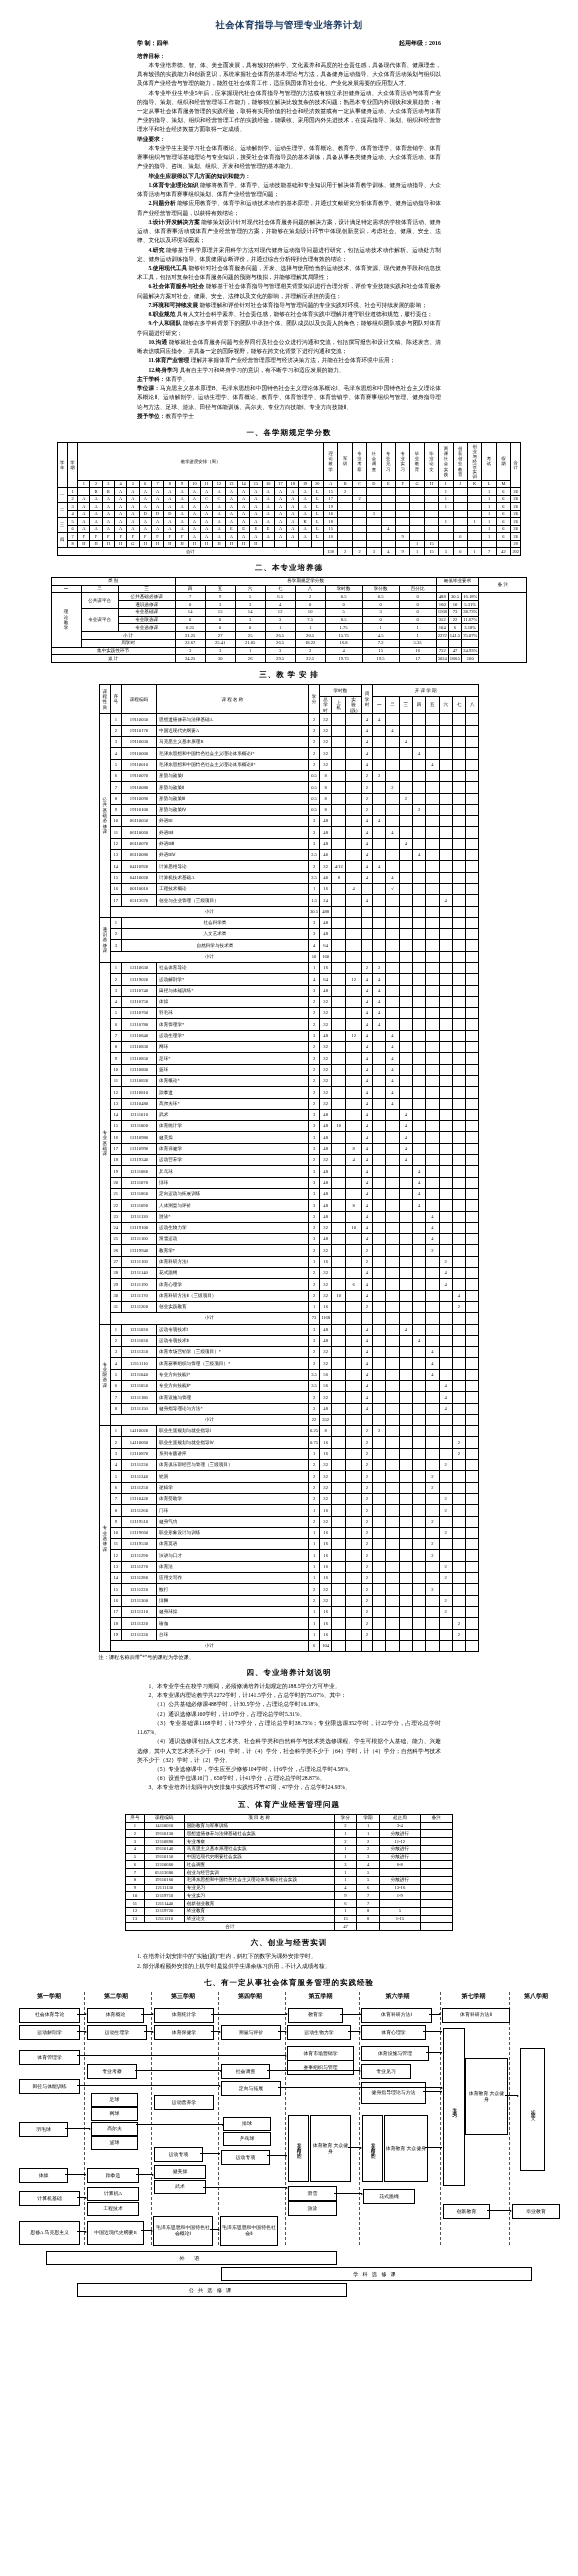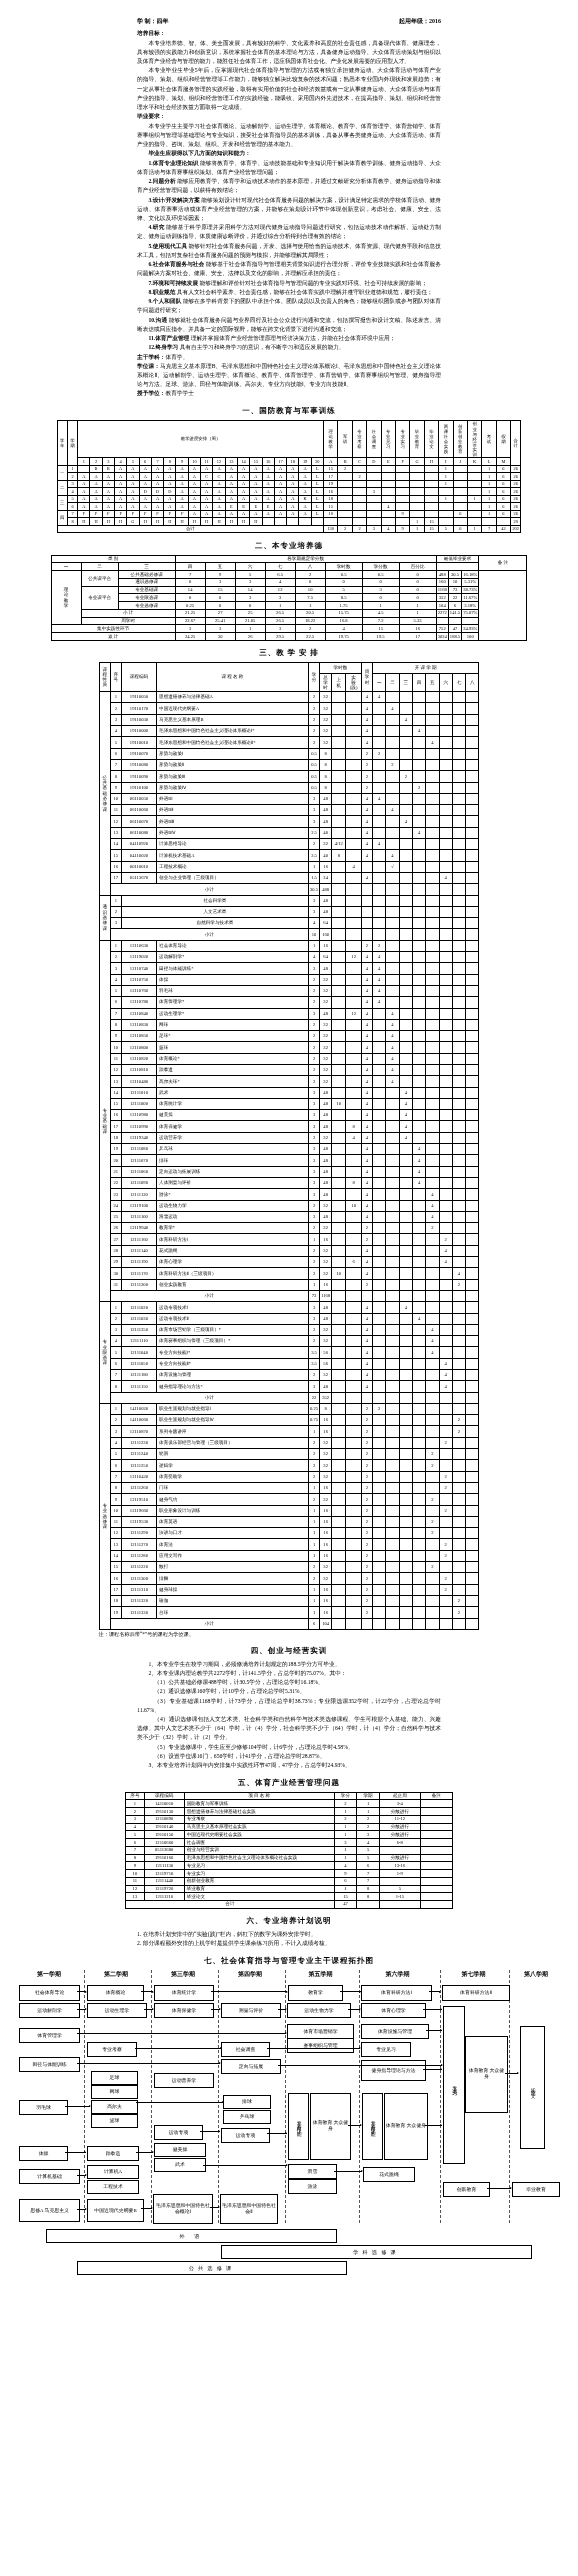--- a/index.html
+++ b/index.html
@@ -36,20 +36,21 @@
   .bar{position:absolute;border:0.5px solid #000;text-align:center;font-size:5.2px;line-height:11.3px;letter-spacing:4.1px;}
   .arr{position:absolute;height:0;border-top:0.5px solid #000;}
   .arr:after{content:"";position:absolute;right:-0.5px;top:-1.5px;border-left:2.6px solid #000;
              border-top:1.3px solid transparent;border-bottom:1.3px solid transparent;}
 </style>
 </head>
 <body>
 
 <div class="page">
 
+  <div class="doc-title">社会体育指导与管理专业培养计划</div>
 
   <div class="textcol">
     <div class="metaline">
       <span>学    制：四年</span>
       <span>起用年级：2016</span>
     </div>
     <div class="lbl">培养目标：</div>
     <p class="p">本专业培养德、智、体、美全面发展，具有较好的科学、文化素养和高度的社会责任感，具备现代体育、健康理念，具有较强的实践能力和创新意识，系统掌握社会体育的基本理论与方法，具备健身运动指导、大众体育活动策划与组织以及体育产业经营与管理的能力，能胜任社会体育工作，适应我国体育社会化、产业化发展需要的应用型人才。</p>
     <p class="p">本专业毕业生毕业5年后，应掌握现代社会体育指导与管理的方法或有独立承担健身运动、大众体育活动与体育产业的指导、策划、组织和经营管理等工作能力，能够独立解决比较复杂的技术问题；熟悉本专业国内外现状和发展趋势；有一定从事社会体育服务管理的实践经验，取得有实用价值的社会和经济效益或有一定从事健身运动、大众体育活动与体育产业的指导、策划、组织和经营管理工作的实践经验，能吸收、采用国内外先进技术，在提高指导、策划、组织和经营管理水平和社会经济效益方面取得一定成绩。</p>
     <div class="lbl">毕业要求：</div>
@@ -69,21 +70,21 @@
         <p class="p"><span class="lbl">11.体育产业管理</span> 理解并掌握体育产业经营管理原理与经济决策方法，并能在社会体育环境中应用；</p>
         <p class="p"><span class="lbl">12.终身学习</span> 具有自主学习和终身学习的意识，有不断学习和适应发展的能力。</p>
       </div>
     <div id="extras">
         <p class="p" style="text-indent:0"><span class="lbl">主干学科：</span>体育学。</p>
         <p class="p" style="text-indent:0"><span class="lbl">学位课：</span>马克思主义基本原理B、毛泽东思想和中国特色社会主义理论体系概论Ⅰ、毛泽东思想和中国特色社会主义理论体系概论Ⅱ、运动解剖学、运动生理学、体育概论、教育学、体育管理学、体育营销学、体育赛事组织与管理、健身指导理论与方法、足球、游泳、田径与体能训练、高尔夫、专业方向技能Ⅰ、专业方向技能Ⅱ。</p>
         <p class="p" style="text-indent:0"><span class="lbl">授予学位：</span>教育学学士</p>
       </div>
   </div>
 
-  <div class="sech">一、国防教育与军事训练</div>
+  <div class="sech">一、各学期规定学分数</div>
   <table class="t1 t-outer" id="table1">
       <tbody>
         <tr>
           <th rowspan="2" class="vert">学<br>年</th>
           <th rowspan="2" class="vert">学<br>期</th>
           <th colspan="20">教学进度安排（周）</th>
           <th class="cat vert">理<br>论<br>教<br>学</th>
           <th class="cat vert">军<br>训</th>
           <th class="cat vert">专<br>业<br>考<br>察</th>
           <th class="cat vert">社<br>会<br>调<br>查</th>
@@ -2117,21 +2118,21 @@
           <td class="sem"></td>
           <td class="sem"></td>
           <td class="sem"></td>
           <td class="sem"></td>
           <td class="sem"></td>
         </tr>
       </tbody>
     </table>
   <div class="note">注：课程名称后带“*”号的课程为学位课。</div>
 
-  <div class="sech">四、创业与经营实训</div>
+  <div class="sech">四、专业培养计划说明</div>
   <div class="textcol" id="sec4lines">
       <p class="s4line ind1">1、本专业学生在校学习期间，必须修满培养计划规定的188.5学分方可毕业。</p>
       <p class="s4line ind1">2、本专业课内理论教学共2272学时，计141.5学分，占总学时的75.07%。其中：</p>
       <p class="s4line ind2">（1）公共基础必修课488学时，计30.5学分，占理论总学时16.18%。</p>
       <p class="s4line ind2">（2）通识选修课160学时，计10学分，占理论总学时5.31%。</p>
       <p class="s4line ind2">（3）专业基础课1168学时，计73学分，占理论总学时38.73%；专业限选课352学时，计22学分，占理论总学时11.67%。</p>
       <p class="s4line ind2">（4）通识选修课包括人文艺术类、社会科学类和自然科学与技术类选修课程。学生可根据个人基础、能力、兴趣选修。其中人文艺术类不少于（64）学时，计（4）学分，社会科学类不少于（64）学时，计（4）学分；自然科学与技术类不少于（32）学时，计（2）学分。</p>
       <p class="s4line ind2">（5）专业选修课中，学生应至少修够104学时，计6学分，占理论总学时4.58%。</p>
       <p class="s4line ind2">（6）设置学位课16门，656学时，计41学分，占理论总学时28.87%。</p>
       <p class="s4line ind1">3、本专业培养计划四年内安排集中实践性环节47周，47学分，占总学时24.93%。</p>
@@ -2269,27 +2270,27 @@
         <tr>
           <td colspan="3">合计</td>
           <td>47</td>
           <td></td>
           <td></td>
           <td></td>
         </tr>
       </tbody>
     </table>
 
-  <div class="sech">六、专业培养计划说明</div>
+  <div class="sech">六、创业与经营实训</div>
   <div class="textcol" id="sec6lines">
       <p class="s4line">1. 在培养计划安排中的“实验(践)”栏内，斜杠下的数字为课外安排学时。</p>
       <p class="s4line">2. 部分课程额外安排的上机学时是提供学生课余练习所用，不计入成绩考核。</p>
     </div>
 
-  <div class="sech">七、社会体育指导与管理专业主干课程拓扑图</div>
+  <div class="sech">七、有一定从事社会体育服务管理的实践经验</div>
   <div class="diagram" id="diagram">
       <div class="dg-h" style="left:2.1px;width:64px">第一学期</div>
       <div class="dg-h" style="left:69px;width:64px">第二学期</div>
       <div class="dg-h" style="left:136px;width:64px">第三学期</div>
       <div class="dg-h" style="left:203px;width:64px">第四学期</div>
       <div class="dg-h" style="left:270px;width:71px">第五学期</div>
       <div class="dg-h" style="left:344px;width:77px">第六学期</div>
       <div class="dg-h" style="left:425px;width:67px">第七学期</div>
       <div class="dg-h" style="left:495px;width:52px">第八学期</div>
       <div class="sep" style="left:69px;height:253px"></div>

